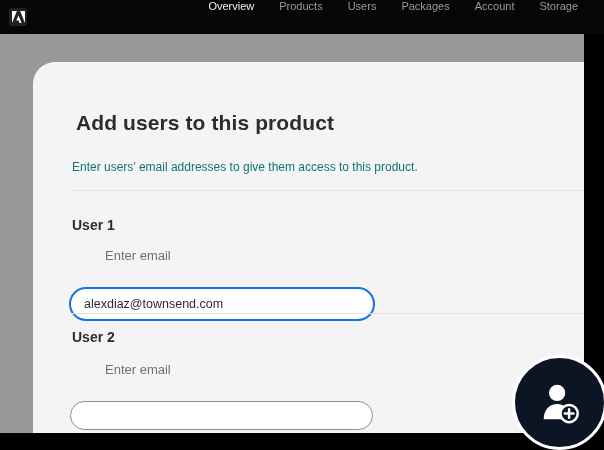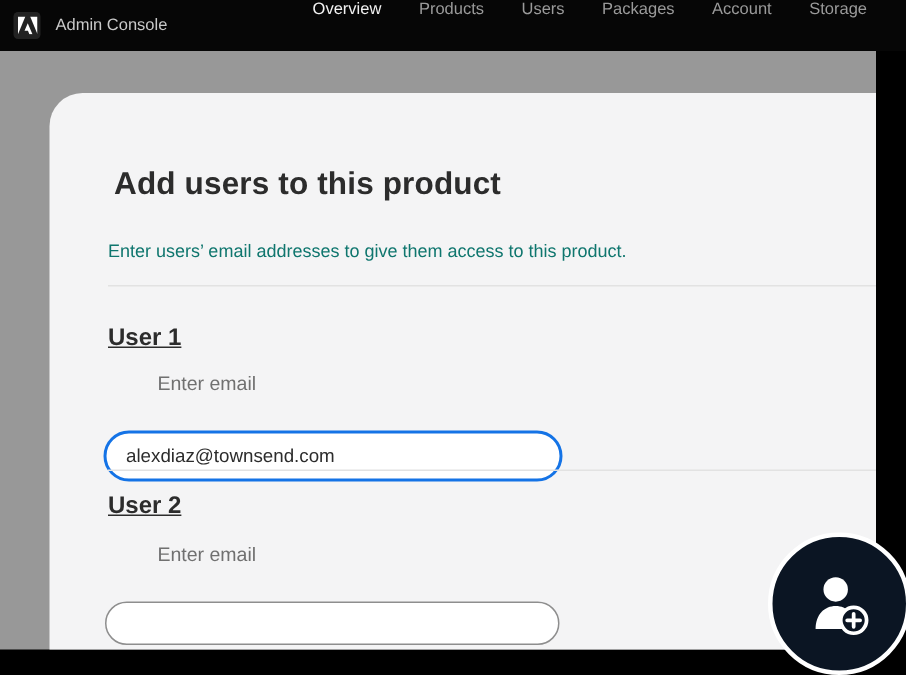--- a/index.html
+++ b/index.html
@@ -23,21 +23,21 @@
   
   .backdrop{position:absolute;left:0;top:34px;width:584px;height:399px;background:#989898;}
 
   
   .card{position:absolute;left:33px;top:62px;width:551px;height:371px;background:#f4f4f5;border-top-left-radius:22px;}
   .page-title{position:absolute;left:39px;top:43px;margin:4px;font-size:21px;line-height:27px;font-weight:700;color:#2c2c2c;letter-spacing:.1px;}
   .page-desc{position:absolute;left:39px;top:98px;margin:0;font-size:12px;color:#0f766e;}
   .divider{position:absolute;left:39px;right:0;height:1px;background:#e2e2e2;border:none;margin:0;}
   .d1{top:128px;}
   .d2{top:251px;}
-  .user-label{position:absolute;left:39px;font-size:16px;font-weight:700;color:#2c2c2c;text-decoration:underline;}
+  .user-label{position:absolute;left:39px;font-size:14px;font-weight:700;color:#2c2c2c;}
   .u1{top:155px;}
   .u2{top:267px;}
   .field-label{position:absolute;left:40px;font-size:13px;color:#707070;padding-left:32px;}
   .f1{top:186px;}
   .f2{top:300px;}
   .email-input{
     position:absolute;left:36px;width:306px;height:34px;box-sizing:border-box;
     border-radius:17px;background:#fff;font-family:inherit;font-size:12.5px;color:#2c2c2c;
     padding:0 13px;outline:none;margin-top:24px;
   }
@@ -61,21 +61,20 @@
     <div class="brand">
       <span class="logo-tile">
         <svg width="13" height="12" viewBox="0 0 22.5 20.5">
           <g fill="#ffffff">
             <path d="M14.02 0H22.5v20.45L14.02 0Z"></path>
             <path d="M8.48 0H0v20.45L8.48 0Z"></path>
             <path d="M11.25 7.54l5.44 12.91h-3.57l-1.62-4.11H7.52l3.73-8.8Z"></path>
           </g>
         </svg>
       </span>
-      <span class="app-title">Admin Console</span>
     </div>
     <nav class="nav-links">
       <a class="nav-link active">Overview</a>
       <a class="nav-link">Products</a>
       <a class="nav-link">Users</a>
       <a class="nav-link">Packages</a>
       <a class="nav-link">Account</a>
       <a class="nav-link">Storage</a>
     </nav>
   </header>

